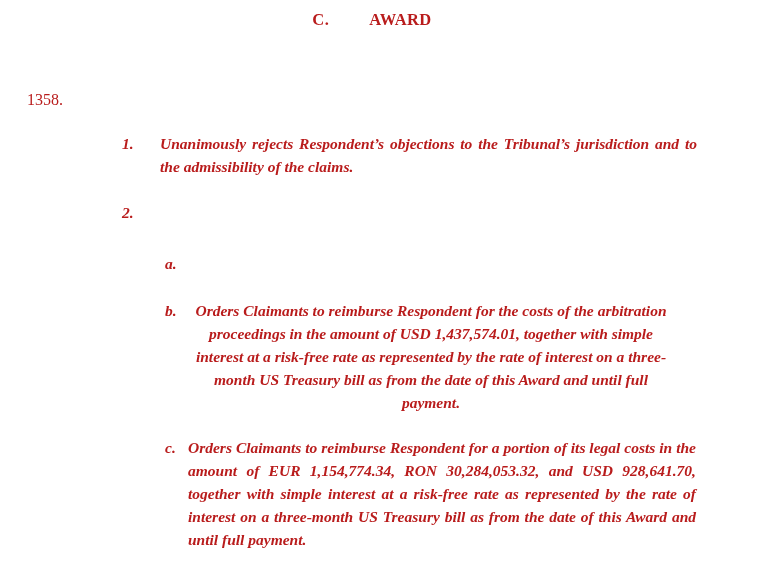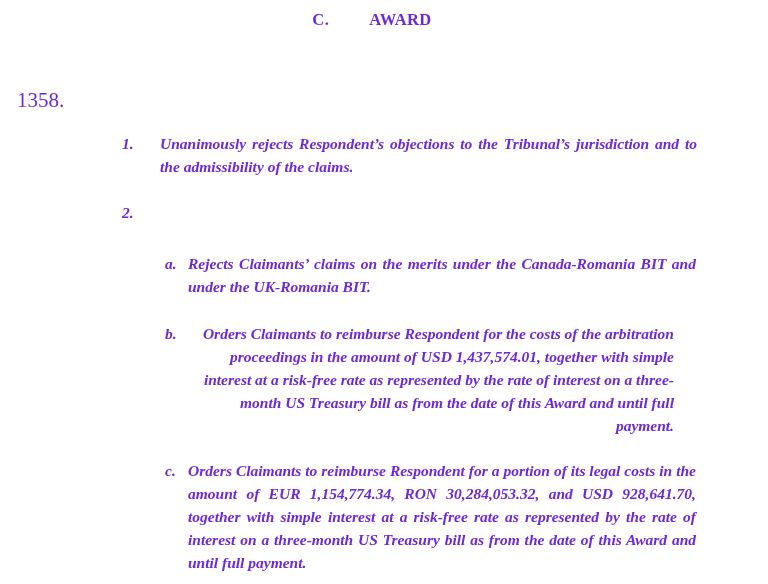--- a/index.html
+++ b/index.html
@@ -7,39 +7,39 @@
     padding: 0;
     background: #ffffff;
   }
   .page {
     position: relative;
     width: 768px;
     height: 584px;
     background: #ffffff;
     overflow: hidden;
     font-family: "Liberation Serif", serif;
-    color: #6d28d9;
+    color: #b91c1c;
   }
   .heading {
     padding-top: 10px;
     text-align: center;
     font-weight: bold;
     font-size: 16.5px;
     letter-spacing: 0.4px;
     transform: translateX(-12px);
   }
   .heading .hgap {
     display: inline-block;
     width: 40px;
   }
   .para {
     display: flex;
     margin-top: 61px;
-    padding-left: 17px;
-    font-size: 21px;
+    padding-left: 27px;
+    font-size: 16px;
     line-height: 18px;
   }
   .para-num {
     flex: none;
     width: 77px;
   }
   .para-text {
     flex: none;
   }
   .l1 {
@@ -72,21 +72,21 @@
   }
   .l2 .text {
     flex: none;
     width: 508px;
   }
   .justify {
     text-align: justify;
   }
   .l2.narrow .text {
     width: 486px;
-    text-align: right;
+    text-align: center;
   }
   .mt-23 { margin-top: 23px; }
   .mt-28 { margin-top: 28px; }
   .mt-24 { margin-top: 24px; }
   .mt-22 { margin-top: 22px; }
 </style>
 </head>
 <body>
 
 <div class="page">
@@ -103,21 +103,20 @@
     <span class="marker">1.</span>
     <div class="text justify">Unanimously rejects Respondent’s objections to the Tribunal’s jurisdiction and to the admissibility of the claims.</div>
   </div>
 
   <div class="l1 mt-23">
     <span class="marker">2.</span>
   </div>
 
   <div class="l2 mt-28">
     <span class="marker">a.</span>
-    <div class="text justify">Rejects Claimants’ claims on the merits under the Canada-Romania BIT and under the UK-Romania BIT.</div>
   </div>
 
   <div class="l2 narrow mt-24">
     <span class="marker">b.</span>
     <div class="text">Orders Claimants to reimburse Respondent for the costs of the arbitration proceedings in the amount of USD 1,437,574.01, together with simple interest at a risk-free rate as represented by the rate of interest on a three-month US Treasury bill as from the date of this Award and until full payment.</div>
   </div>
 
   <div class="l2 mt-22">
     <span class="marker">c.</span>
     <div class="text justify">Orders Claimants to reimburse Respondent for a portion of its legal costs in the amount of EUR 1,154,774.34, RON 30,284,053.32, and USD 928,641.70, together with simple interest at a risk-free rate as represented by the rate of interest on a three-month US Treasury bill as from the date of this Award and until full payment.</div>

